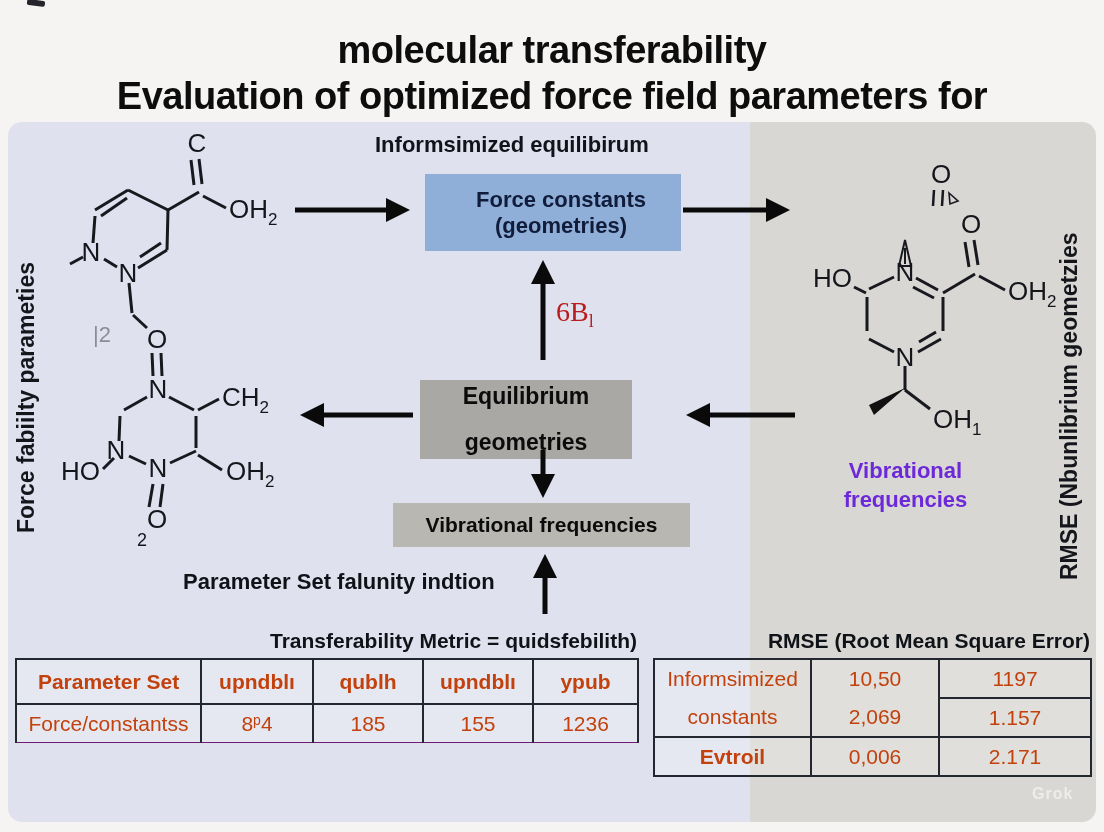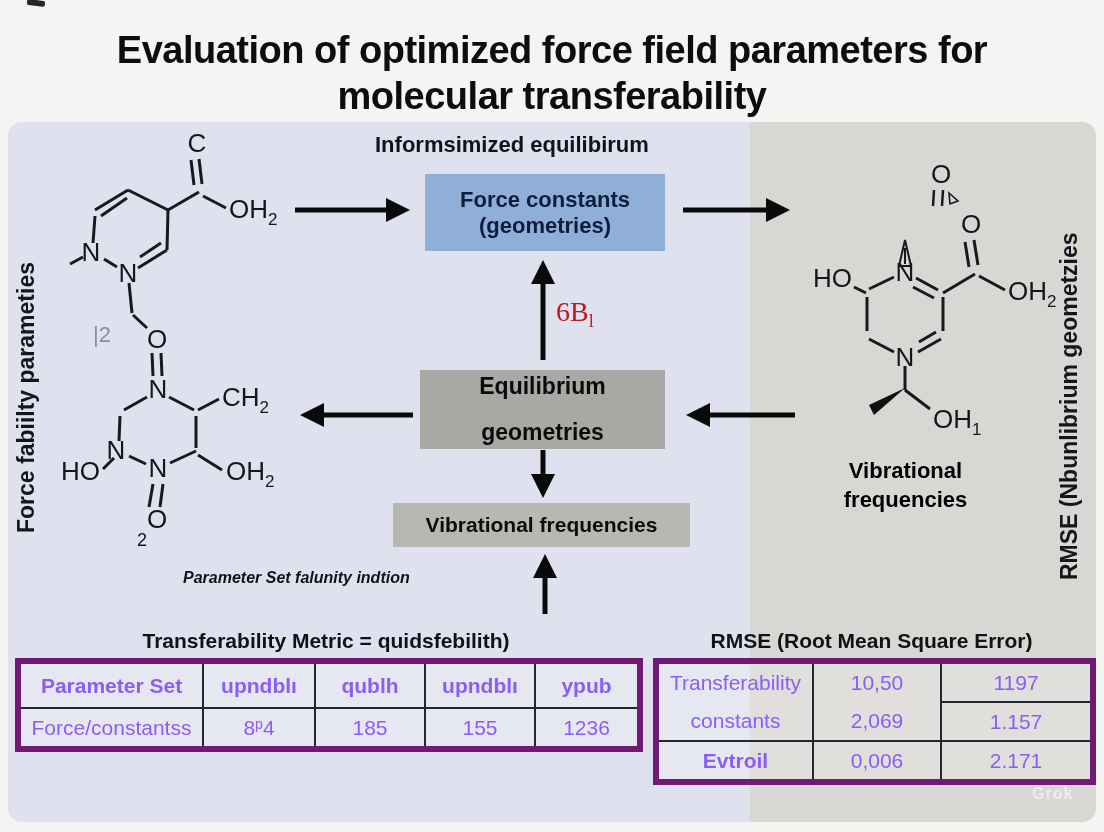--- a/index.html
+++ b/index.html
@@ -28,52 +28,52 @@
   }
   .flow-top-label {
     position:absolute; left:375px; top:132px; width:340px; text-align:left;
     font-weight:bold; font-size:22px; color:#101319;
   }
   .fbox {
     position:absolute; display:flex; flex-direction:column;
     justify-content:center; align-items:center; text-align:center;
     font-weight:bold; line-height:1.18;
   }
-  .box-force { left:425px; top:174px; width:240px; height:77px; background:#8fafd9; color:#101c3a; font-size:22px; }
-  .box-equil { left:420px; top:370px; width:245px; height:79px; background:#a9a8a5; color:#0b0b0b; font-size:23px;gap:18px; }
+  .box-force { left:425px; top:174px; width:240px; height:77px; background:#8fafd9; color:#101c3a; font-size:22px;padding-left:16px; }
+  .box-equil { left:420px; top:380px; width:212px; height:79px; background:#a9a8a5; color:#0b0b0b; font-size:23px;gap:18px; }
   .box-vib   { left:393px; top:503px; width:297px; height:44px; background:#b8b7b1; color:#0b0b0b; font-size:21px; }
   .annot-6b {
     position:absolute; left:556px; top:296px;
     font-family:"Liberation Serif","DejaVu Serif",serif;
     font-size:28px; color:#b91c1c;
   }
   .annot-6b .sub { font-size:18px; vertical-align:-6px; }
   .bottom-label {
     position:absolute; left:183px; top:569px;
-    font-weight:bold; font-size:16px; color:#0f1217;font-style:italic;
+    font-weight:bold; font-size:22px; color:#0f1217;
   }
   .vlabel {
     position:absolute; transform:rotate(-90deg); transform-origin:0 0;
     font-weight:bold; font-size:23px; white-space:nowrap; color:#14161c;
   }
   .vlabel-left  { left:13px;  top:533px; }
   .vlabel-right { left:1056px; top:580px; }
   .mol-caption {
     position:absolute; left:818px; top:456px; width:175px; text-align:center;
-    font-weight:bold; font-size:22px; line-height:1.32; color:#000000;
+    font-weight:bold; font-size:22px; line-height:1.32; color:#6d28d9;
   }
   .table-title {
-    position:absolute; font-weight:bold; font-size:21px; color:#0f1217; text-align:center;
+    position:absolute; font-weight:bold; font-size:21px; color:#0f1217; text-align:right;
   }
   .ltitle { left:15px; top:629px; width:622px; }
   .rtitle { left:653px; top:629px; width:437px; }
   table {
     position:absolute; border-collapse:collapse; table-layout:fixed;
-    font-size:21px; color:#8b5cf6; background:rgba(255,255,255,0.22);
-    border:6px solid #701a75;
+    font-size:21px; color:#c2410c; background:rgba(255,255,255,0.22);
+    border:1px solid #701a75;
   }
   #ltable { left:15px; top:658px; width:622px; }
   #rtable { left:653px; top:658px; width:437px; }
   th, td { border:2px solid #23272f; text-align:center; padding:0 2px; overflow:hidden; }
   th { font-weight:bold; font-size:21px; }
   #ltable th { height:43px; }
   #ltable td { height:37px; }
   #rtable th { height:57px; }
   #rtable td { height:37px; }
   .nb { border-bottom:none !important; }
@@ -93,22 +93,22 @@
   .mol-small{ font-size:18px; }
 </style>
 </head>
 <body>
 
 <div class="panel-left"></div>
 <div class="panel-right"></div>
 <div class="corner-artifact"></div>
 
 <div class="title">
+  <div>molecular transferability</div>
   <div>Evaluation of optimized force field parameters for</div>
-  <div>molecular transferability</div>
 </div>
 
 <div class="flow-top-label">Informsimized equilibirum</div>
 
 <div class="fbox box-force">
   <div>Force constants</div>
   <div>(geometries)</div>
 </div>
 <div class="fbox box-equil">
   <div>Equilibrium</div>
@@ -263,21 +263,21 @@
   </table>
 
 <table id="rtable">
   <colgroup>
     <col style="width:157px">
       <col style="width:128px">
       <col style="width:152px">
   </colgroup>
   <tbody>
   <tr>
-    <td class="nb">Transferability</td>
+    <td class="nb">Informsimized</td>
     <td class="nb">10,50</td>
     <td>1197</td>
   </tr>
   <tr>
     <td class="nt">constants</td>
     <td class="nt">2,069</td>
     <td>1.157</td>
   </tr>
   <tr>
     <td class="b">Evtroil</td>

